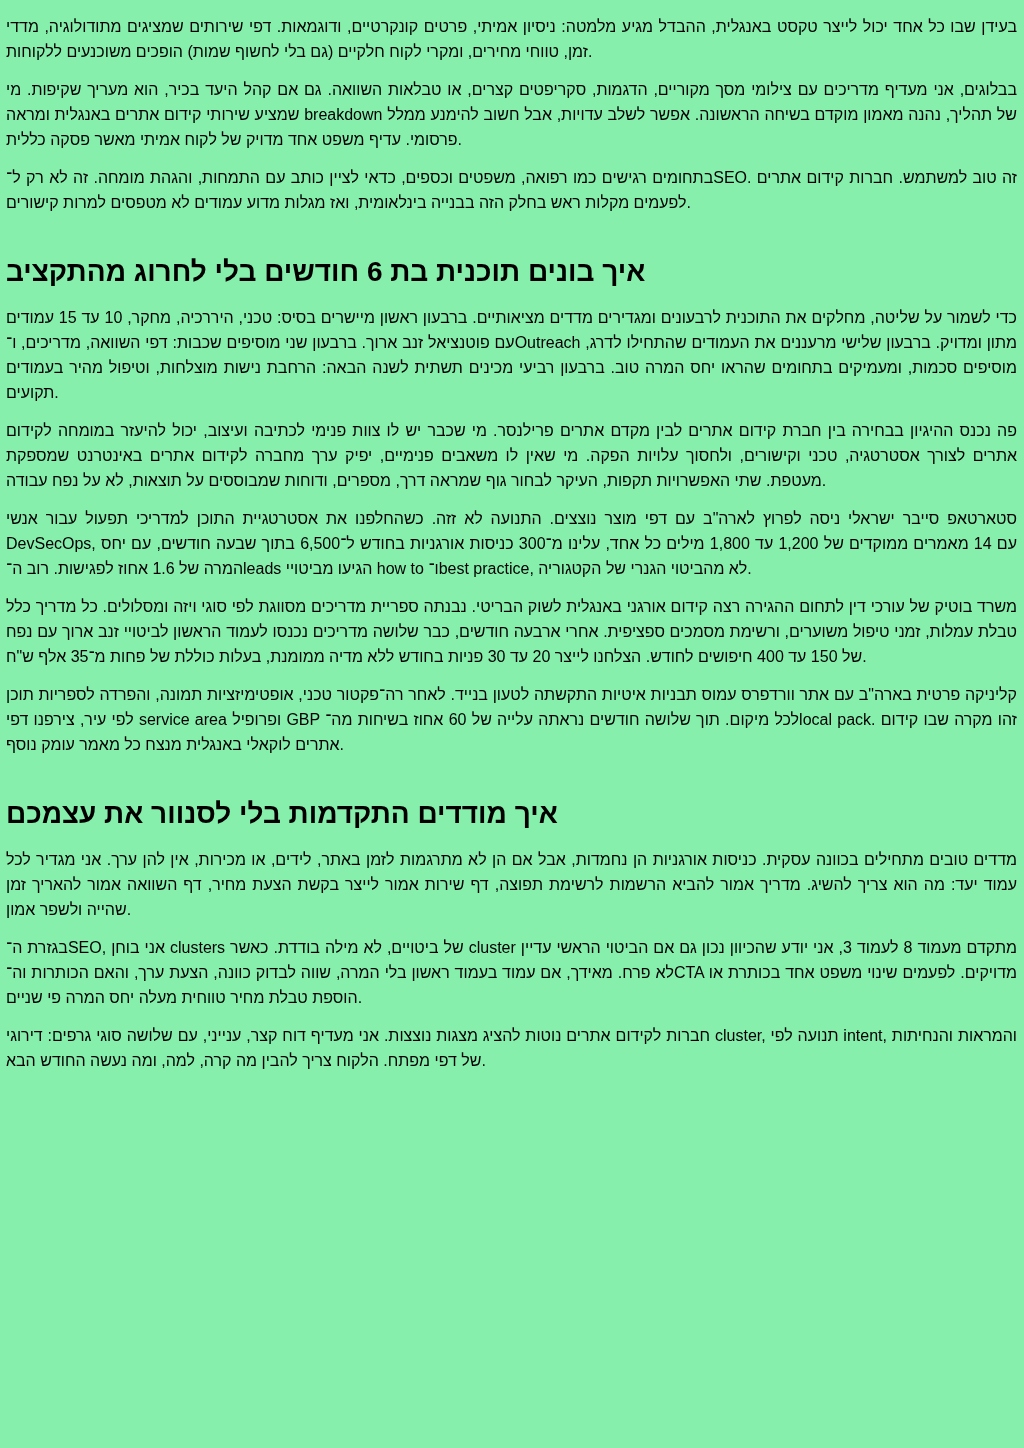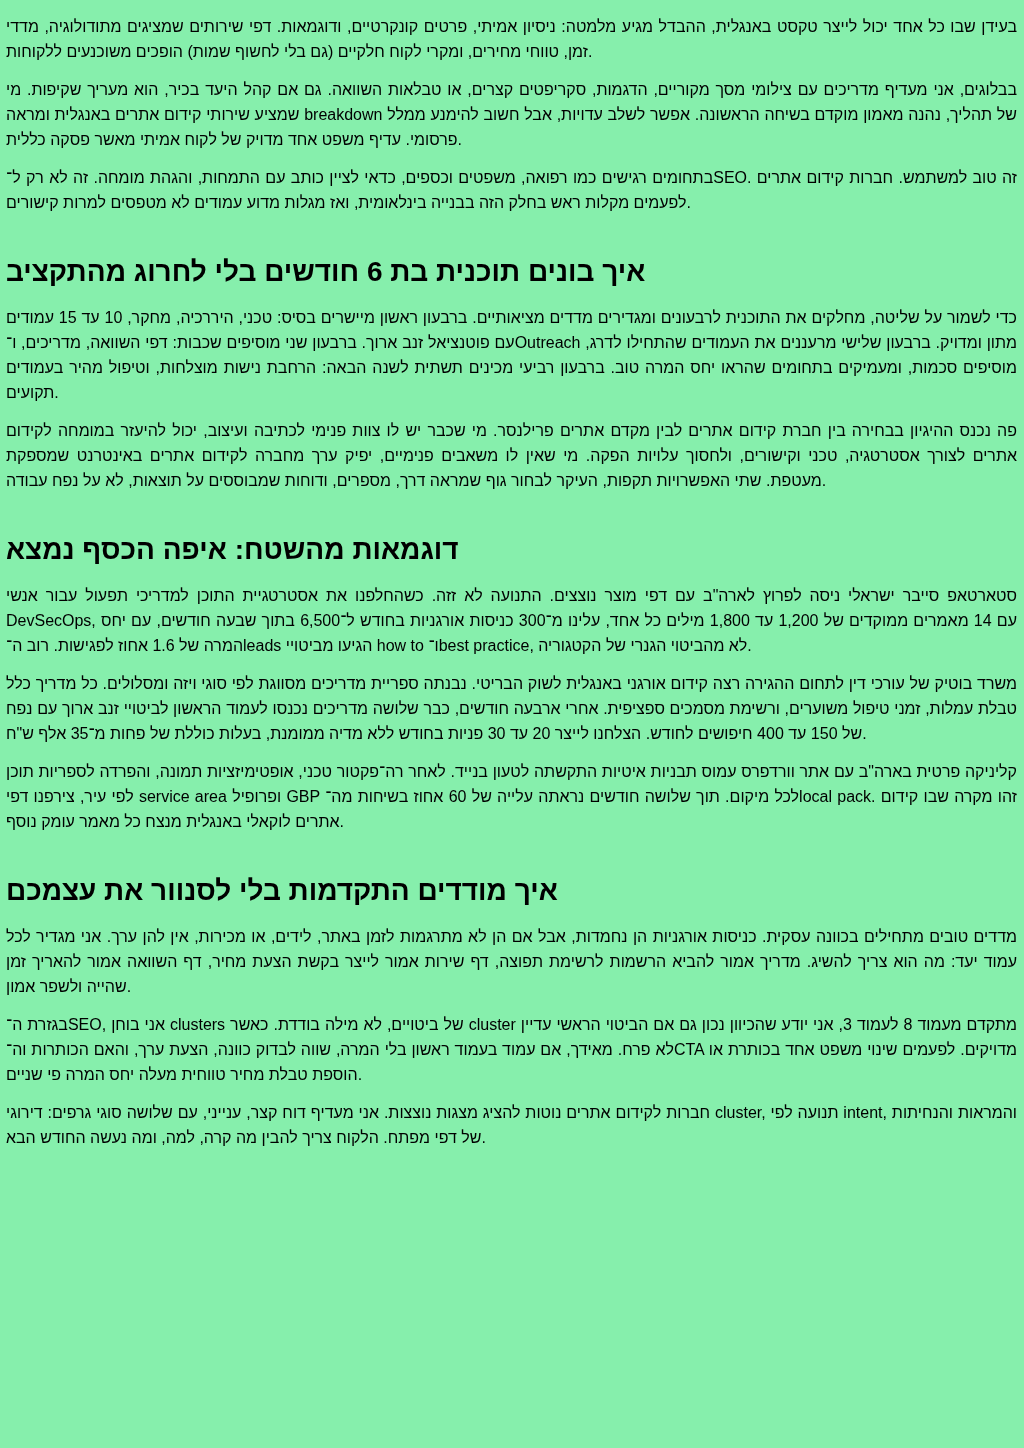--- a/index.html
+++ b/index.html
@@ -39,21 +39,20 @@
 <div class="page">
 
   <p>בעידן שבו כל אחד יכול לייצר טקסט באנגלית, ההבדל מגיע מלמטה: ניסיון אמיתי, פרטים קונקרטיים, ודוגמאות. דפי שירותים שמציגים מתודולוגיה, מדדי זמן, טווחי מחירים, ומקרי לקוח חלקיים (גם בלי לחשוף שמות) הופכים משוכנעים ללקוחות.</p>
   <p>בבלוגים, אני מעדיף מדריכים עם צילומי מסך מקוריים, הדגמות, סקריפטים קצרים, או טבלאות השוואה. גם אם קהל היעד בכיר, הוא מעריך שקיפות. מי שמציע שירותי קידום אתרים באנגלית ומראה breakdown של תהליך, נהנה מאמון מוקדם בשיחה הראשונה. אפשר לשלב עדויות, אבל חשוב להימנע ממלל פרסומי. עדיף משפט אחד מדויק של לקוח אמיתי מאשר פסקה כללית.</p>
   <p>בתחומים רגישים כמו רפואה, משפטים וכספים, כדאי לציין כותב עם התמחות, והגהת מומחה. זה לא רק ל־SEO. זה טוב למשתמש. חברות קידום אתרים לפעמים מקלות ראש בחלק הזה בבנייה בינלאומית, ואז מגלות מדוע עמודים לא מטפסים למרות קישורים.</p>
 
   <h2>איך בונים תוכנית בת 6 חודשים בלי לחרוג מהתקציב</h2>
   <p>כדי לשמור על שליטה, מחלקים את התוכנית לרבעונים ומגדירים מדדים מציאותיים. ברבעון ראשון מיישרים בסיס: טכני, היררכיה, מחקר, 10 עד 15 עמודים עם פוטנציאל זנב ארוך. ברבעון שני מוסיפים שכבות: דפי השוואה, מדריכים, ו־Outreach מתון ומדויק. ברבעון שלישי מרעננים את העמודים שהתחילו לדרג, מוסיפים סכמות, ומעמיקים בתחומים שהראו יחס המרה טוב. ברבעון רביעי מכינים תשתית לשנה הבאה: הרחבת נישות מוצלחות, וטיפול מהיר בעמודים תקועים.</p>
   <p>פה נכנס ההיגיון בבחירה בין חברת קידום אתרים לבין מקדם אתרים פרילנסר. מי שכבר יש לו צוות פנימי לכתיבה ועיצוב, יכול להיעזר במומחה לקידום אתרים לצורך אסטרטגיה, טכני וקישורים, ולחסוך עלויות הפקה. מי שאין לו משאבים פנימיים, יפיק ערך מחברה לקידום אתרים באינטרנט שמספקת מעטפת. שתי האפשרויות תקפות, העיקר לבחור גוף שמראה דרך, מספרים, ודוחות שמבוססים על תוצאות, לא על נפח עבודה.</p>
 
-  <h2>דוגמאות מהשטח: איפה הכסף נמצא</h2>
   <p>סטארטאפ סייבר ישראלי ניסה לפרוץ לארה"ב עם דפי מוצר נוצצים. התנועה לא זזה. כשהחלפנו את אסטרטגיית התוכן למדריכי תפעול עבור אנשי DevSecOps, עם 14 מאמרים ממוקדים של 1,200 עד 1,800 מילים כל אחד, עלינו מ־300 כניסות אורגניות בחודש ל־6,500 בתוך שבעה חודשים, עם יחס המרה של 1.6 אחוז לפגישות. רוב ה־leads הגיעו מביטויי how to ו־best practice, לא מהביטוי הגנרי של הקטגוריה.</p>
   <p>משרד בוטיק של עורכי דין לתחום ההגירה רצה קידום אורגני באנגלית לשוק הבריטי. נבנתה ספריית מדריכים מסווגת לפי סוגי ויזה ומסלולים. כל מדריך כלל טבלת עמלות, זמני טיפול משוערים, ורשימת מסמכים ספציפית. אחרי ארבעה חודשים, כבר שלושה מדריכים נכנסו לעמוד הראשון לביטויי זנב ארוך עם נפח של 150 עד 400 חיפושים לחודש. הצלחנו לייצר 20 עד 30 פניות בחודש ללא מדיה ממומנת, בעלות כוללת של פחות מ־35 אלף ש"ח.</p>
   <p>קליניקה פרטית בארה"ב עם אתר וורדפרס עמוס תבניות איטיות התקשתה לטעון בנייד. לאחר רה־פקטור טכני, אופטימיזציות תמונה, והפרדה לספריות תוכן לפי עיר, צירפנו דפי service area ופרופיל GBP לכל מיקום. תוך שלושה חודשים נראתה עלייה של 60 אחוז בשיחות מה־local pack. זהו מקרה שבו קידום אתרים לוקאלי באנגלית מנצח כל מאמר עומק נוסף.</p>
 
   <h2>איך מודדים התקדמות בלי לסנוור את עצמכם</h2>
   <p>מדדים טובים מתחילים בכוונה עסקית. כניסות אורגניות הן נחמדות, אבל אם הן לא מתרגמות לזמן באתר, לידים, או מכירות, אין להן ערך. אני מגדיר לכל עמוד יעד: מה הוא צריך להשיג. מדריך אמור להביא הרשמות לרשימת תפוצה, דף שירות אמור לייצר בקשת הצעת מחיר, דף השוואה אמור להאריך זמן שהייה ולשפר אמון.</p>
   <p>בגזרת ה־SEO, אני בוחן clusters של ביטויים, לא מילה בודדת. כאשר cluster מתקדם מעמוד 8 לעמוד 3, אני יודע שהכיוון נכון גם אם הביטוי הראשי עדיין לא פרח. מאידך, אם עמוד בעמוד ראשון בלי המרה, שווה לבדוק כוונה, הצעת ערך, והאם הכותרות וה־CTA מדויקים. לפעמים שינוי משפט אחד בכותרת או הוספת טבלת מחיר טווחית מעלה יחס המרה פי שניים.</p>
   <p>חברות לקידום אתרים נוטות להציג מצגות נוצצות. אני מעדיף דוח קצר, ענייני, עם שלושה סוגי גרפים: דירוגי cluster, תנועה לפי intent, והמראות והנחיתות של דפי מפתח. הלקוח צריך להבין מה קרה, למה, ומה נעשה החודש הבא.</p>
 
 

